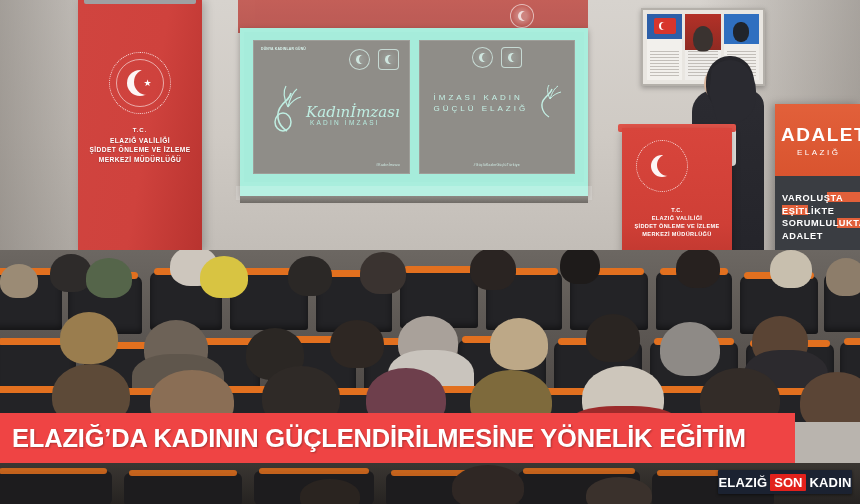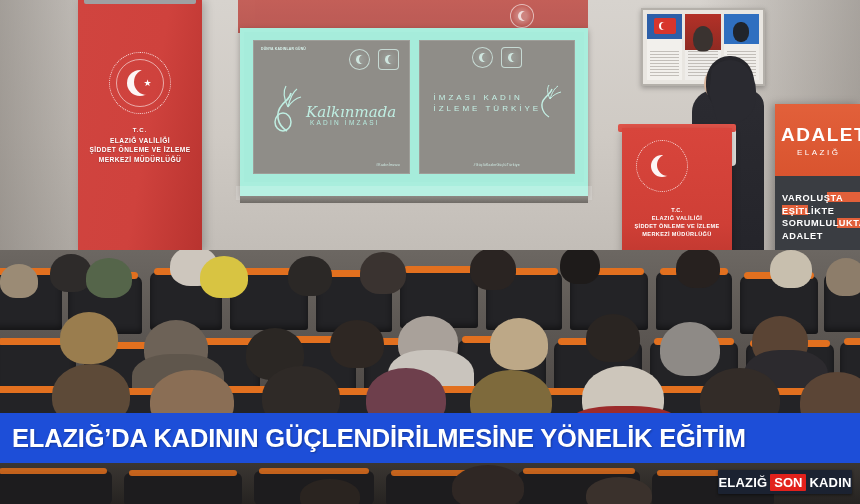--- a/index.html
+++ b/index.html
@@ -277,22 +277,22 @@
   }
   .seat:after{
     content:"";position:absolute;left:4px;right:4px;top:-4px;height:7px;
     background:#e2701f;border-radius:5px;
   }
   .head{position:absolute;border-radius:50% 50% 42% 42%;}
   .shoulders{position:absolute;border-radius:42% 42% 10% 10%;}
 
   
   .headline{
-    left:0;top:413px;width:860px;height:50px;
-    background:#1d4ed8;display:flex;align-items:center;
+    left:0;top:413px;width:795px;height:50px;
+    background:#ef4444;display:flex;align-items:center;
   }
   .headline h1{
     margin:0;padding:0 12px;color:#fff;font-size:25.5px;font-weight:bold;
     letter-spacing:-.2px;white-space:nowrap;line-height:50px;
     text-shadow:1px 1px 2px rgba(0,0,0,.28);
     font-family:"Liberation Sans",sans-serif;
   }
 
   
   .bottom{
@@ -346,32 +346,32 @@
         <div class="emb"></div>
         <div class="emb sq"></div>
       </div>
       <svg class="tulip" viewBox="0 0 34 52">
         <path d="M17 50 C7 44 5 32 12 24 C16 19 20 18 21 12" fill="none" stroke="#bfeee2" stroke-width="1.6"></path>
         <path d="M18 26 C14 18 13 10 16 5" fill="none" stroke="#bfeee2" stroke-width="1.2"></path>
         <path d="M18 26 C20 17 23 11 27 8" fill="none" stroke="#bfeee2" stroke-width="1.2"></path>
         <path d="M18 26 C22 20 27 17 31 16" fill="none" stroke="#bfeee2" stroke-width="1.2"></path>
         <ellipse cx="13" cy="41" rx="8" ry="9" fill="none" stroke="#bfeee2" stroke-width="1.5"></ellipse>
       </svg>
-      <div class="script script-main">Kalkınmada</div>
+      <div class="script script-main">Kadınİmzası</div>
       <div class="script script-sub">KADIN İMZASI</div>
       <div class="foot">#Kadınİmzası</div>
     </div>
 
     <div class="slide right">
       <div class="emblems">
         <div class="emb"></div>
         <div class="emb sq"></div>
       </div>
       <div class="line1">İMZASI KADIN</div>
-      <div class="line2">İZLEME TÜRKİYE</div>
+      <div class="line2">GÜÇLÜ ELAZIĞ</div>
       <svg class="tulip2" viewBox="0 0 26 38">
         <path d="M13 36 C5 31 4 22 9 17 C12 13 15 12 16 8" fill="none" stroke="#c4f0e5" stroke-width="1.4"></path>
         <path d="M14 18 C11 12 11 7 13 4" fill="none" stroke="#c4f0e5" stroke-width="1"></path>
         <path d="M14 18 C16 11 19 7 22 5" fill="none" stroke="#c4f0e5" stroke-width="1"></path>
         <path d="M14 18 C17 14 21 12 25 11" fill="none" stroke="#c4f0e5" stroke-width="1"></path>
       </svg>
       <div class="foot">#GüçlüKadınGüçlüTürkiye</div>
     </div>
   </div>
   <div class="abs screen-board"></div>

